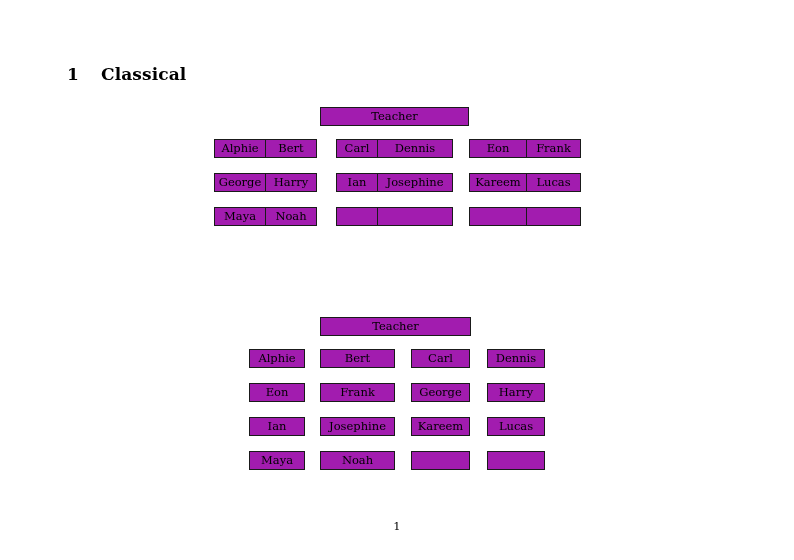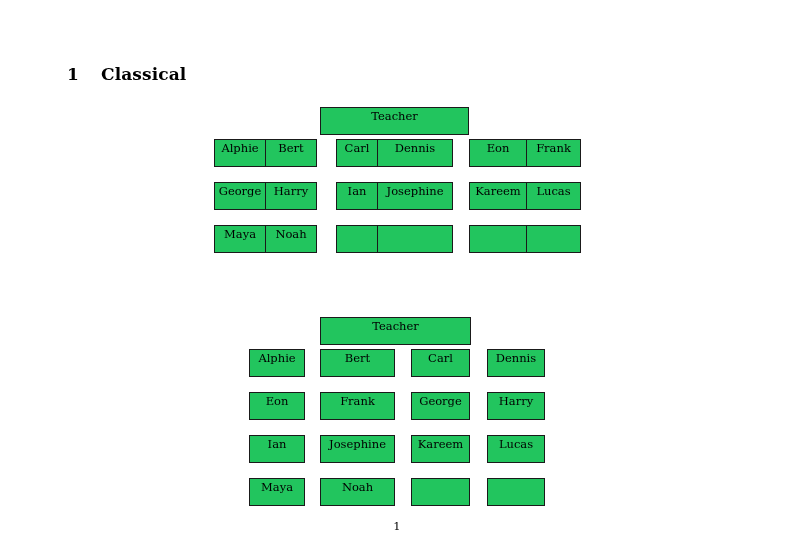--- a/index.html
+++ b/index.html
@@ -42,26 +42,26 @@
     font-weight: bold;
     margin-top: 36px;
   }
 
   #heading-classical  { top: 64px;  }
   #heading-distributed{ top: 275px; }
 
   
   .cell {
     border: 1px solid #1a1a1a;
-    height: 28px;
+    height: 19px;
     line-height: 17px;
     text-align: center;
     font-size: 11.5px;
     box-sizing: border-box;
-    background: #22c55e;
+    background: #a21caf;
     white-space: nowrap;
     overflow: hidden;
   }
 
   
   #classical-figure {
     position: absolute;
     left: 0;
     top: 0;
     width: 794px;

